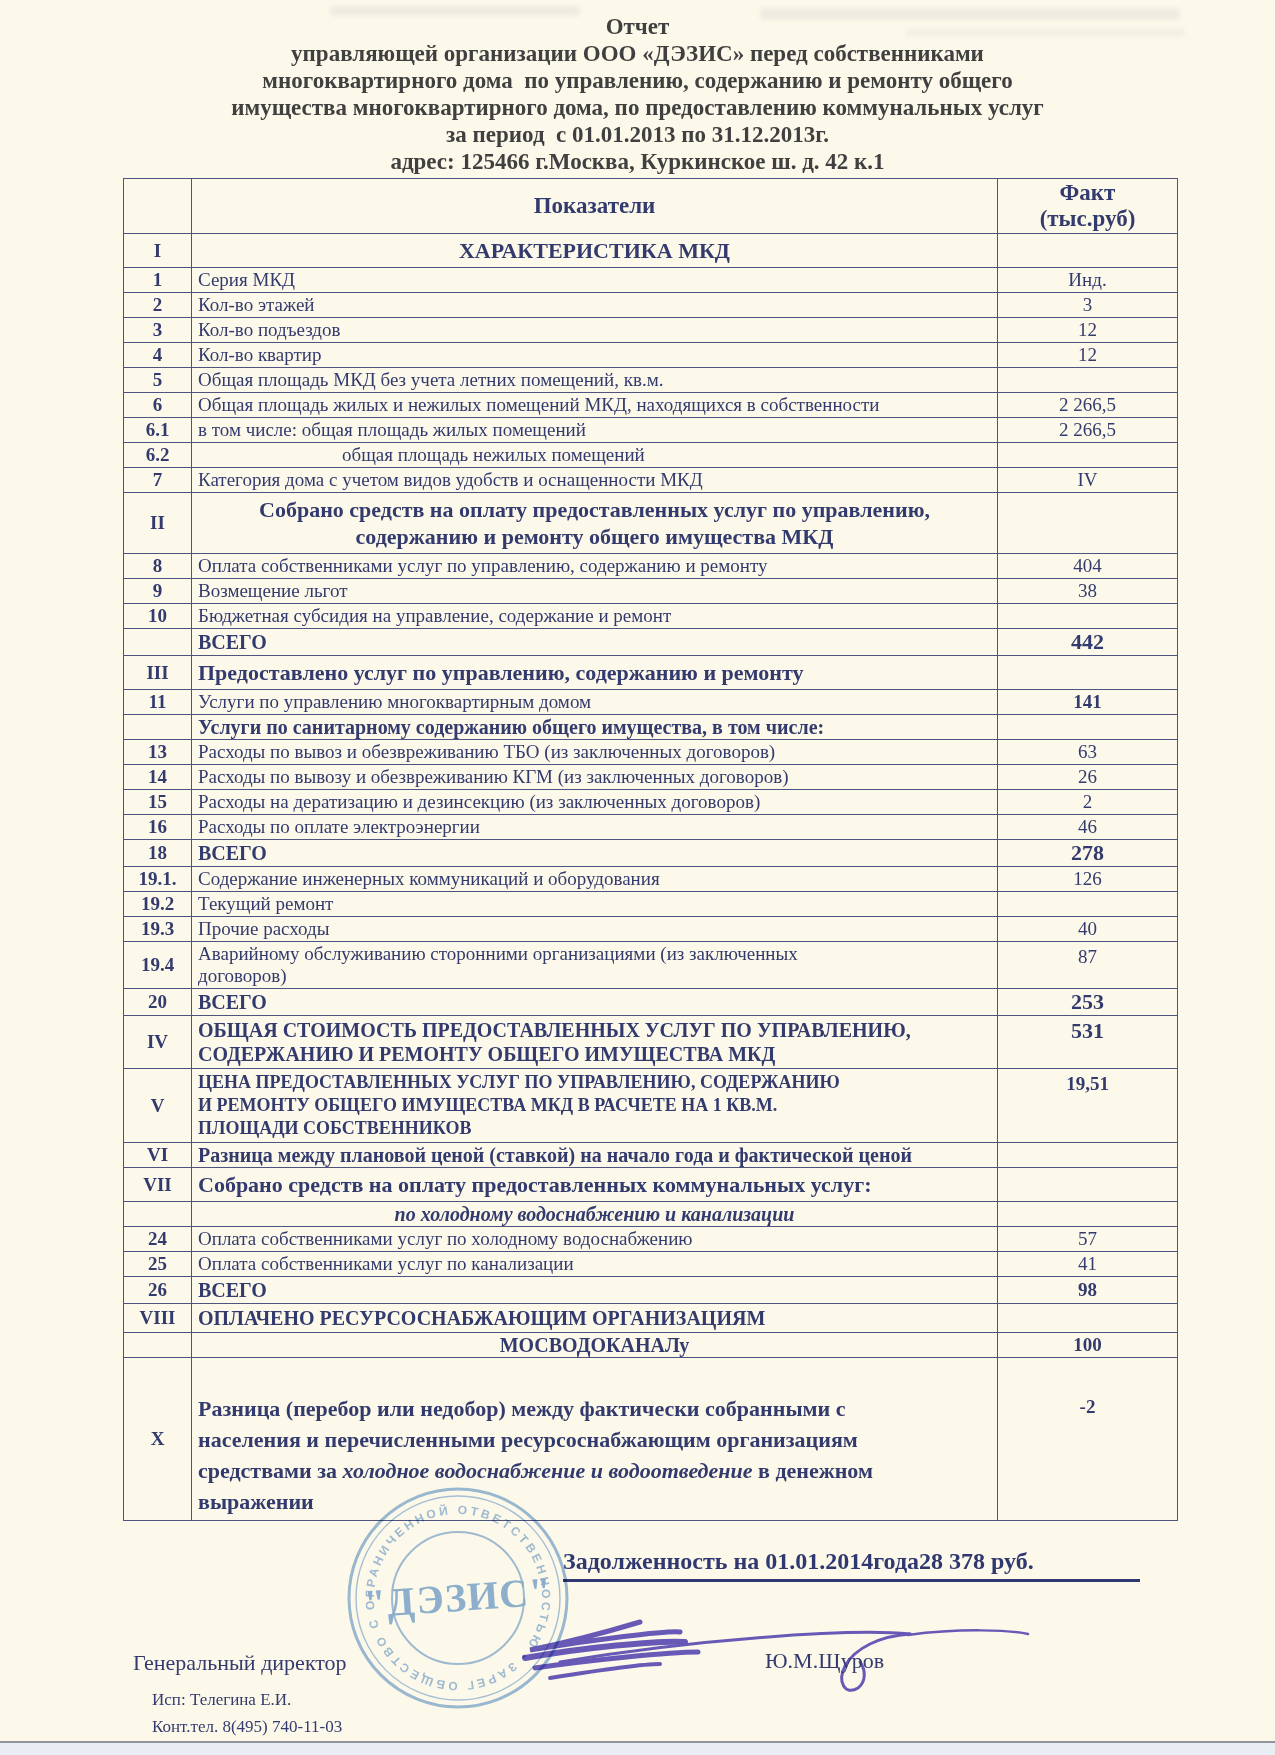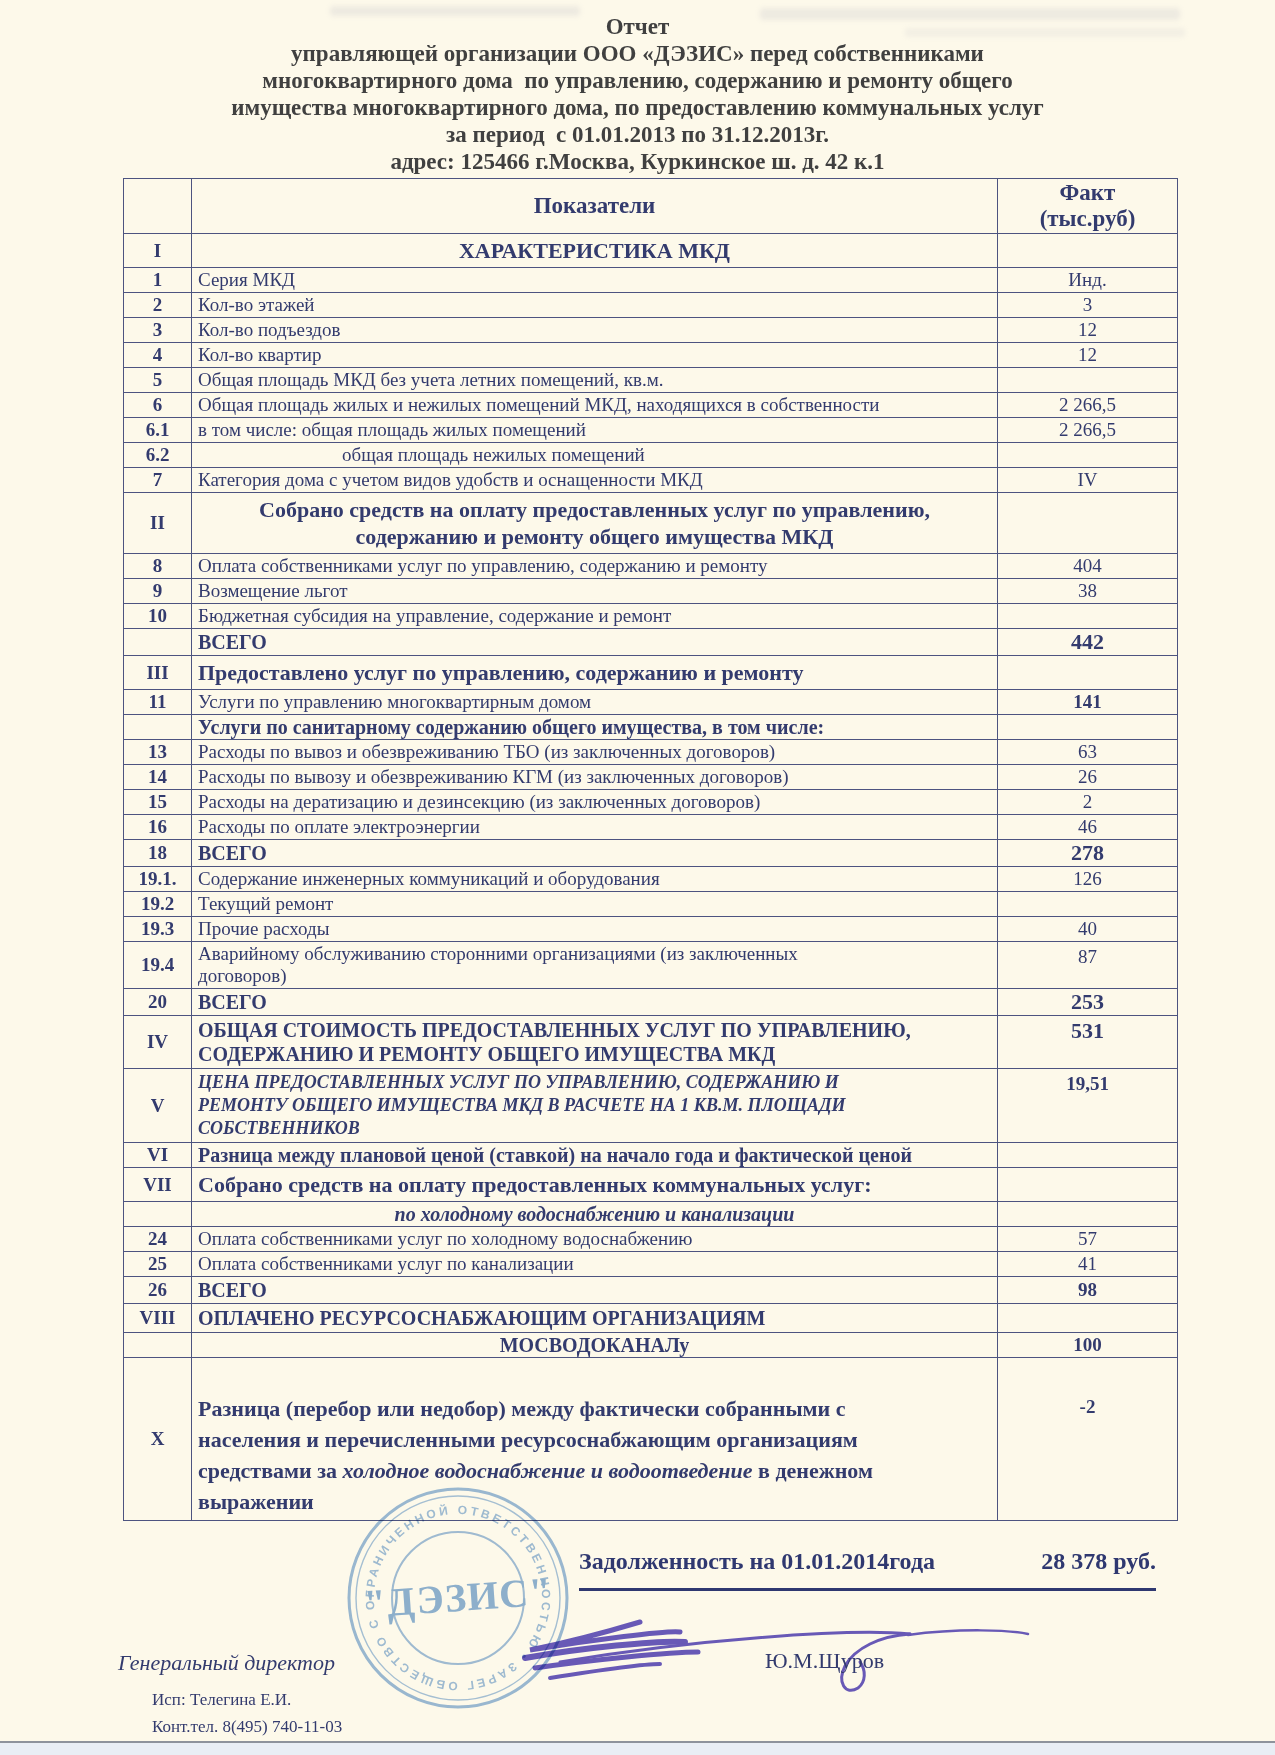--- a/index.html
+++ b/index.html
@@ -52,32 +52,32 @@
   tr.total td.c-label{font-weight:bold;font-size:20px;height:24px;}
   tr.total td.c-value{font-weight:bold;}
   tr.indent td.c-label{padding-left:150px;}
   tr.vtop td.c-value{vertical-align:top;padding-top:4px;}
   tr.vmid2 td.c-value{vertical-align:top;padding-top:38px;}
   tr.vbold td.c-value{font-weight:bold;text-align:center;}
   tr.vbig td.c-value{font-weight:bold;font-size:22px;}
   .mw740 .lbl{max-width:740px;}
   .mw730 .lbl{max-width:730px;margin-top:32px;}
   .mw680 .lbl{max-width:680px;}
-  .mw660 .lbl{max-width:660px;font-style:italic;}
+  .mw660 .lbl{max-width:660px;}
   .mw640 .lbl{max-width:640px;}
   .it{font-style:italic;}
   tr.rowx td.c-label{font-size:22px;line-height:31px;}
 
   .debt-line{
     position:absolute;left:563px;top:1548px;width:577px;
-    display:flex;justify-content:space-between;
+    display:flex;
     font-weight:bold;font-size:24px;color:#2f3870;
-    border-bottom:3px solid #2f3870;padding-bottom:13px;margin-left:16px;
+    border-bottom:3px solid #2f3870;padding-bottom:4px;
   }
-  .director-label{position:absolute;left:118px;top:1650px;font-size:22px;font-style:italic;}
+  .director-label{position:absolute;left:133px;top:1650px;font-size:22px;}
   .director-name{position:absolute;left:765px;top:1648px;font-size:22px;}
   .executor{position:absolute;left:152px;top:1690px;font-size:17px;}
   .phone{position:absolute;left:152px;top:1717px;font-size:17px;}
 
   .scan-edge{position:absolute;left:0;top:1741px;width:1275px;height:14px;background:#e9eef5;border-top:2px solid #8e939c;}
 
   .stamp{position:absolute;left:341px;top:1481px;width:234px;height:234px;mix-blend-mode:multiply;opacity:.85;}
   .signature{position:absolute;left:430px;top:1600px;width:620px;height:130px;mix-blend-mode:multiply;}
 </style>
 </head>

